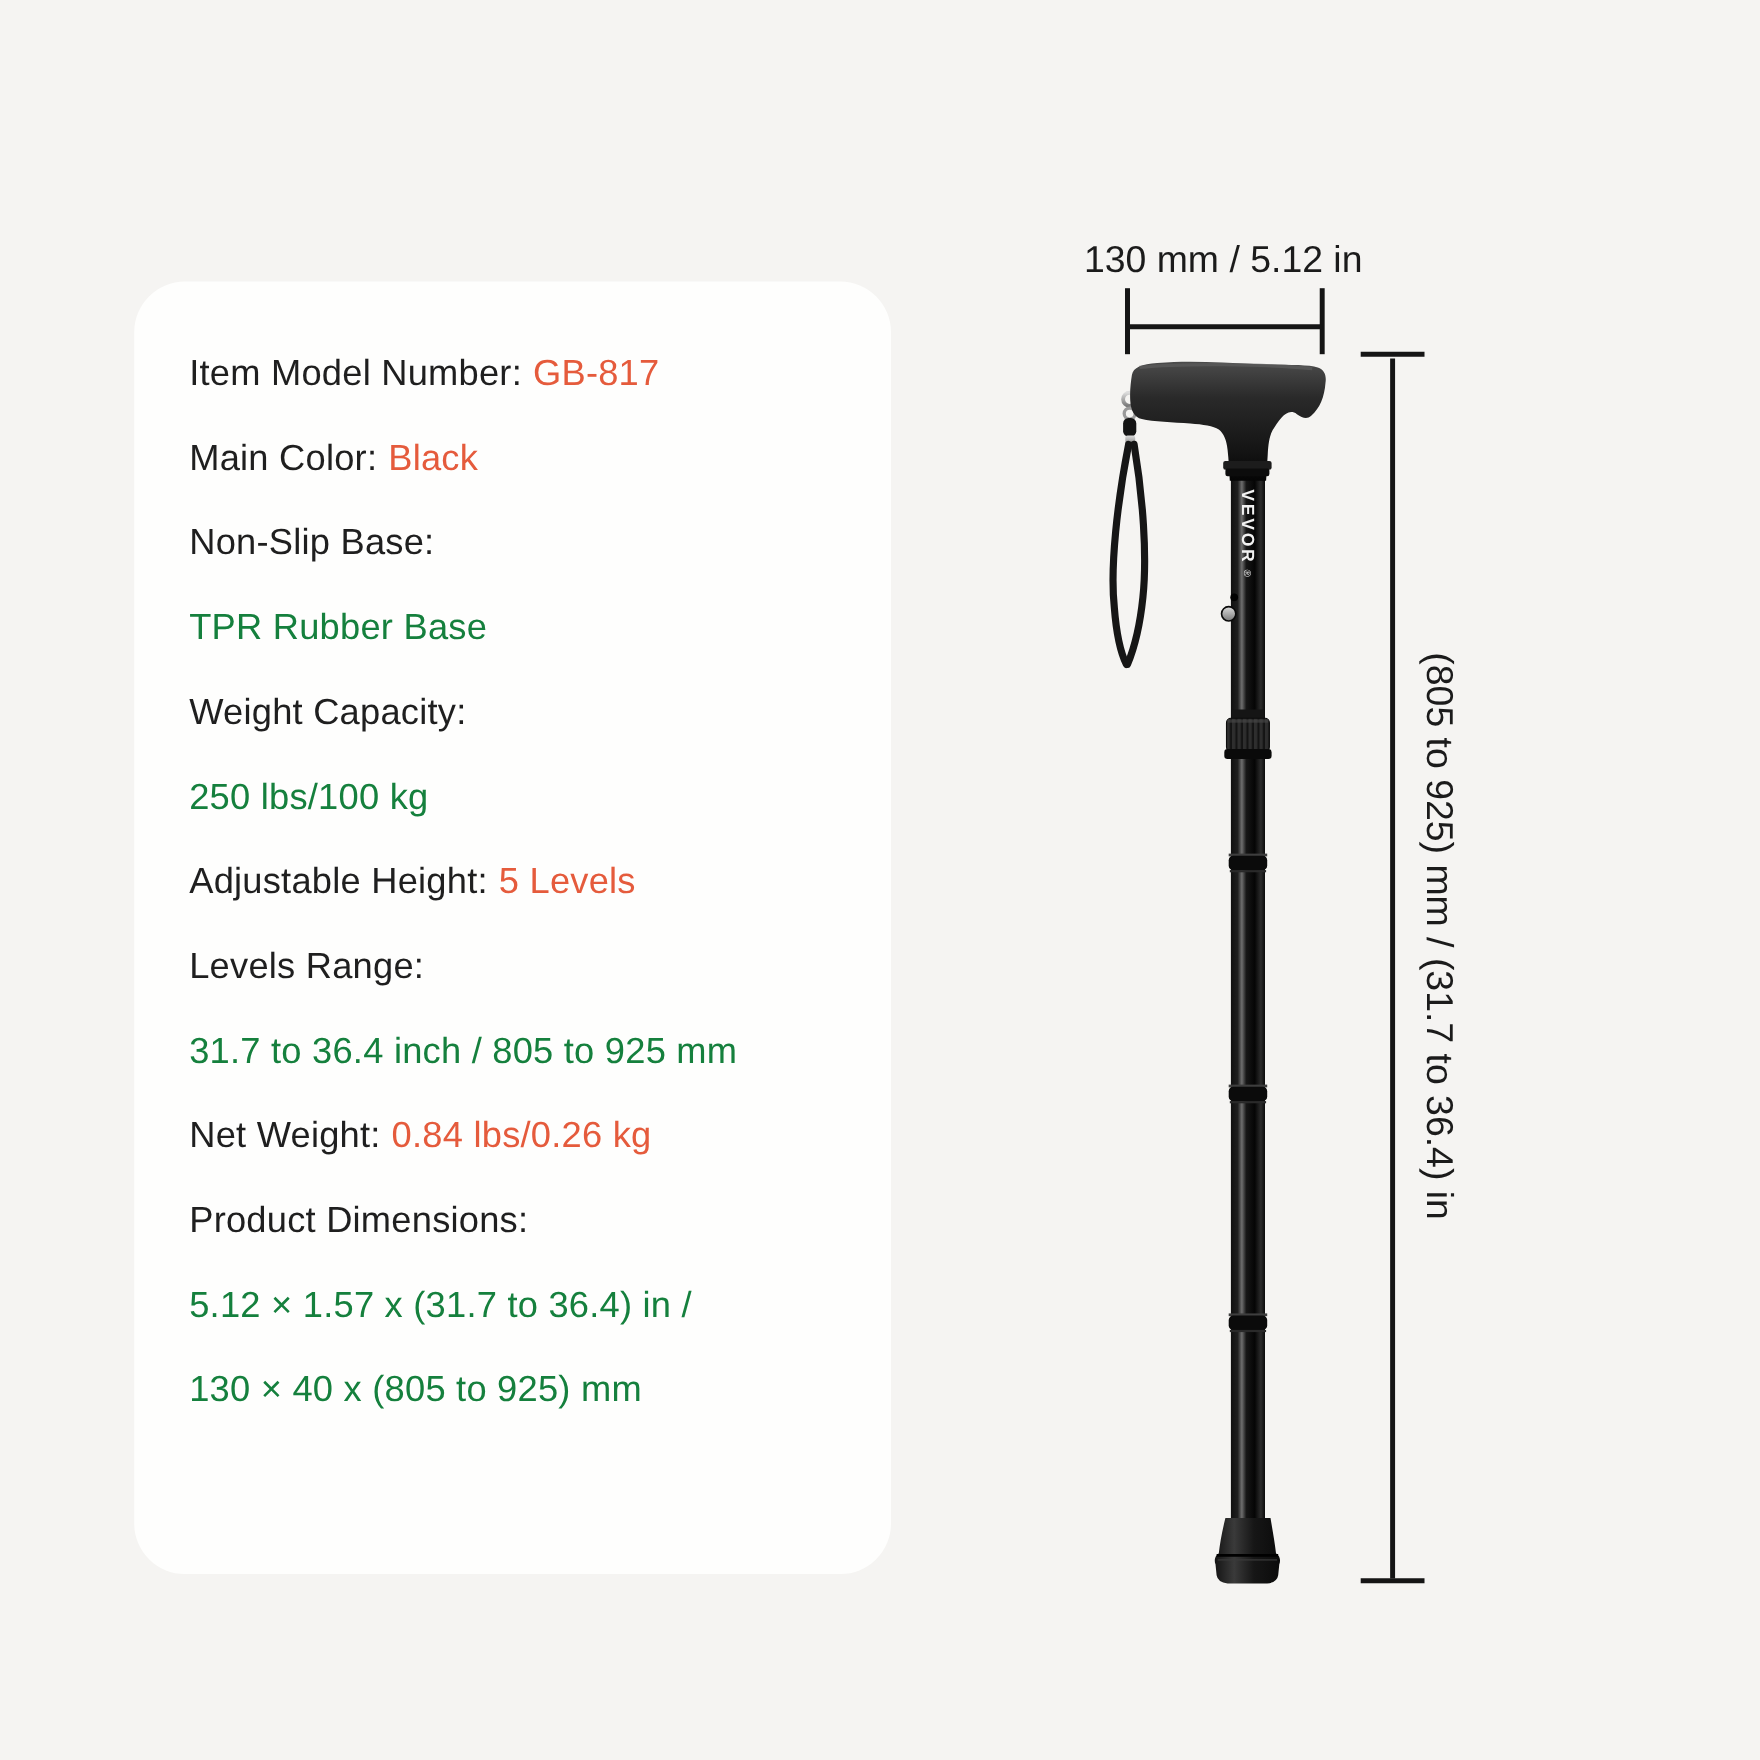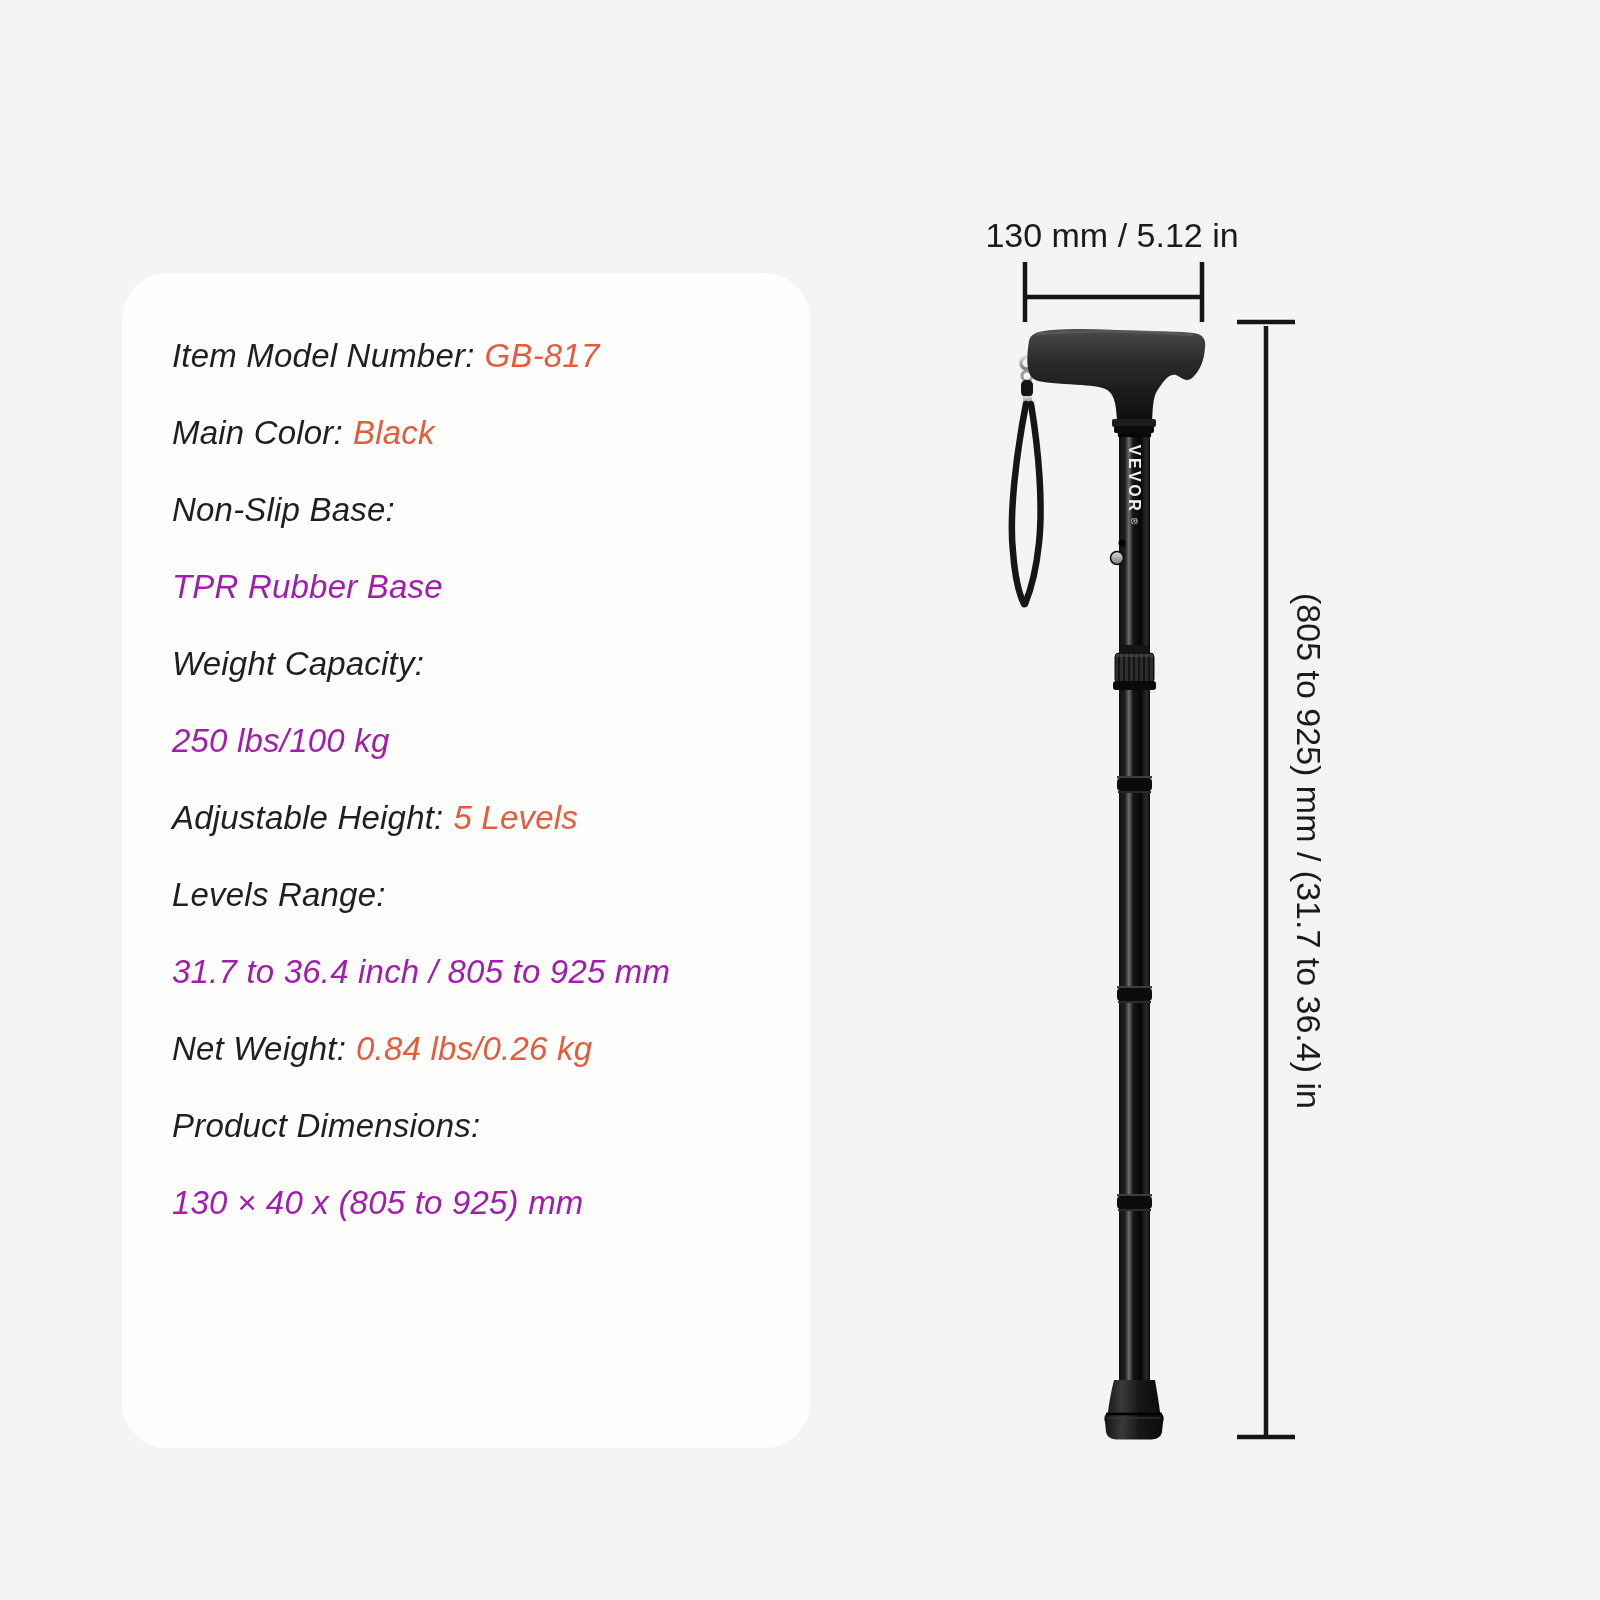--- a/index.html
+++ b/index.html
@@ -3,52 +3,53 @@
 <meta charset="utf-8">
 <style>
   html,body { margin:0; padding:0; }
   body {
     width:1600px; height:1600px;
     background:#f5f4f2;
     font-family:"Liberation Sans", sans-serif;
     position:relative; overflow:hidden;
   }
   .card {
-    position:absolute; left:122px; top:273px;
+    position:absolute; left:122px; top:256px;
     width:688px; height:1175px;
-    background:#fefefd; border-radius:46px;font-style:italic;
+    background:#fefefd; border-radius:46px;
   }
   .specs { position:absolute; left:50px; top:44px; }
   .row {
     height:77px; line-height:77px;
     font-size:33px; font-weight:500; letter-spacing:.2px;
     color:#1f1f1f; white-space:nowrap;
   }
   .row .val { color:#e55b3c; }
   .row.inline .val { margin-left:10px; }
-  .row.orange { color:#a21caf; }
+  .row.orange { color:#15803d; }
   .diagram-svg { position:absolute; left:940px; top:180px; }
   svg text { font-family:"Liberation Sans", sans-serif; }
 </style>
 </head>
 <body>
 
 <div class="card">
   <div class="specs">
     <div class="row inline"><span>Item Model Number:</span><span class="val">GB-817</span></div>
     <div class="row inline"><span>Main Color:</span><span class="val">Black</span></div>
     <div class="row"><span>Non-Slip Base:</span></div>
     <div class="row orange"><span>TPR Rubber Base</span></div>
     <div class="row"><span>Weight Capacity:</span></div>
     <div class="row orange"><span>250 lbs/100 kg</span></div>
     <div class="row inline"><span>Adjustable Height:</span><span class="val">5 Levels</span></div>
     <div class="row"><span>Levels Range:</span></div>
     <div class="row orange"><span>31.7 to 36.4 inch / 805 to 925 mm</span></div>
     <div class="row inline"><span>Net Weight:</span><span class="val">0.84 lbs/0.26 kg</span></div>
     <div class="row"><span>Product Dimensions:</span></div>
+    <div class="row orange"><span>5.12 × 1.57 x (31.7 to 36.4) in /</span></div>
     <div class="row orange"><span>130 × 40 x (805 to 925) mm</span></div>
   </div>
 </div>
 
 <svg class="diagram-svg" width="470" height="1310" viewBox="940 180 470 1310" xmlns="http://www.w3.org/2000/svg">
   <defs>
     <linearGradient id="handleGrad" x1="0" y1="0" x2="0" y2="1">
       <stop offset="0" stop-color="#4b4b4b"></stop>
       <stop offset="0.3" stop-color="#2a2a2a"></stop>
       <stop offset="0.75" stop-color="#141414"></stop>

